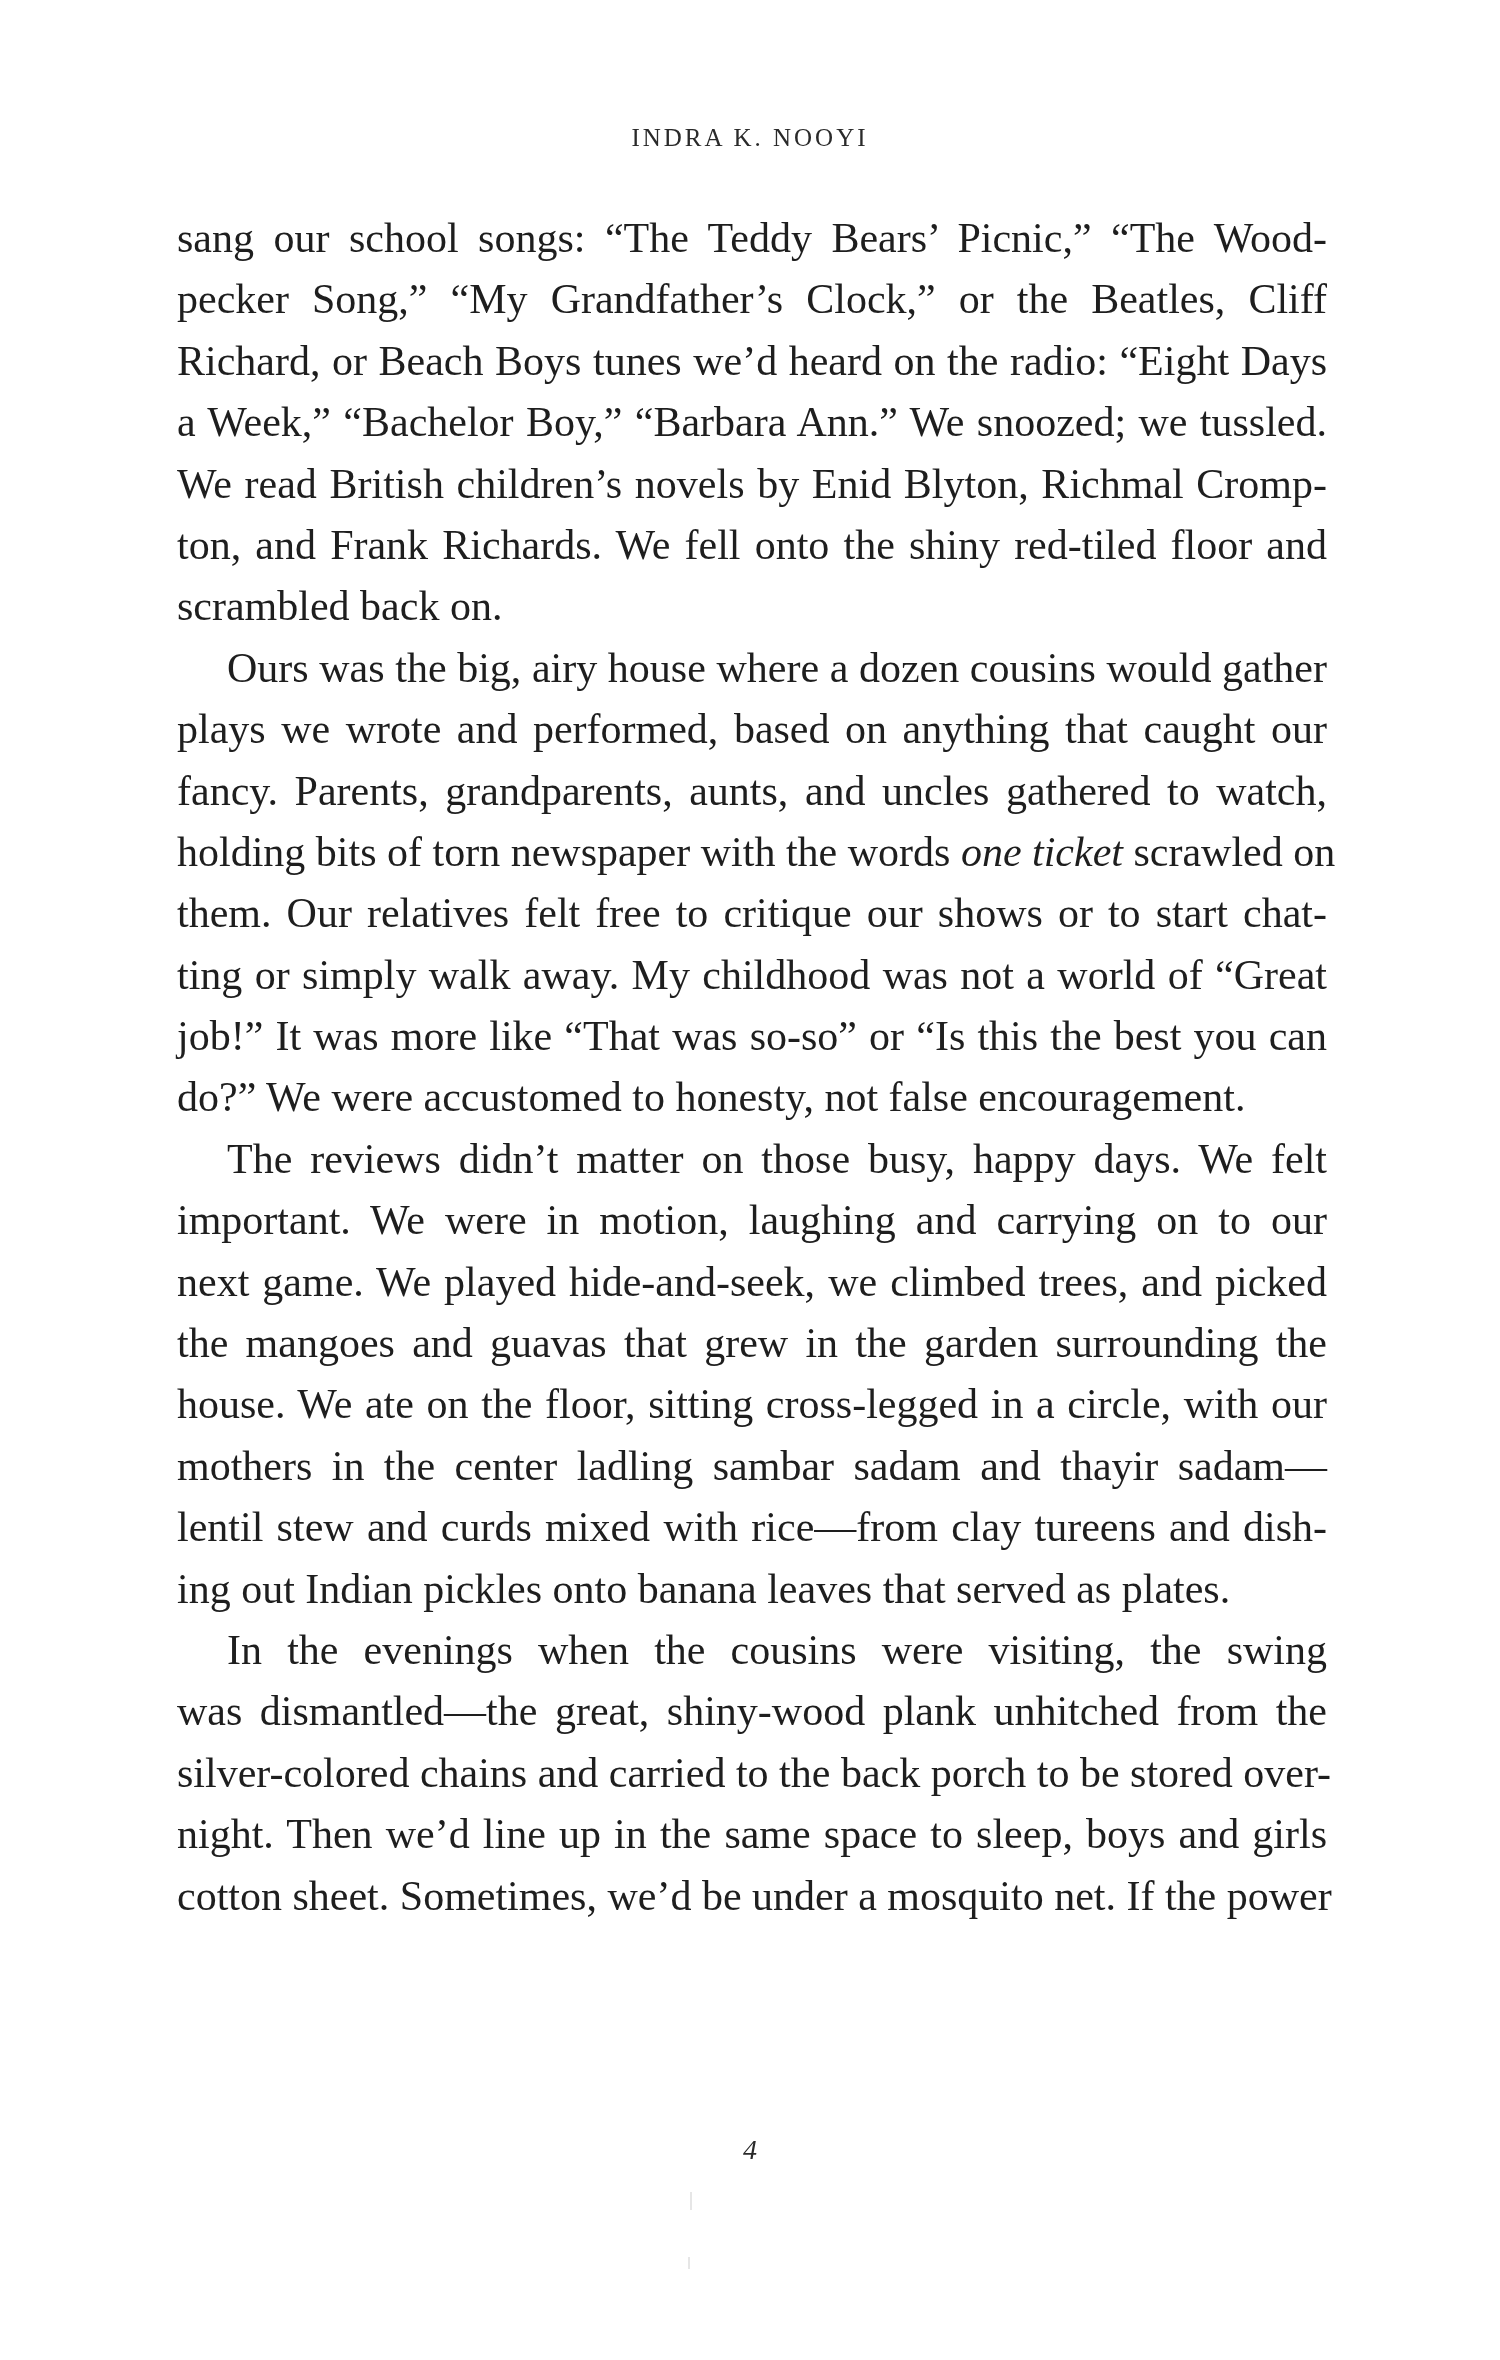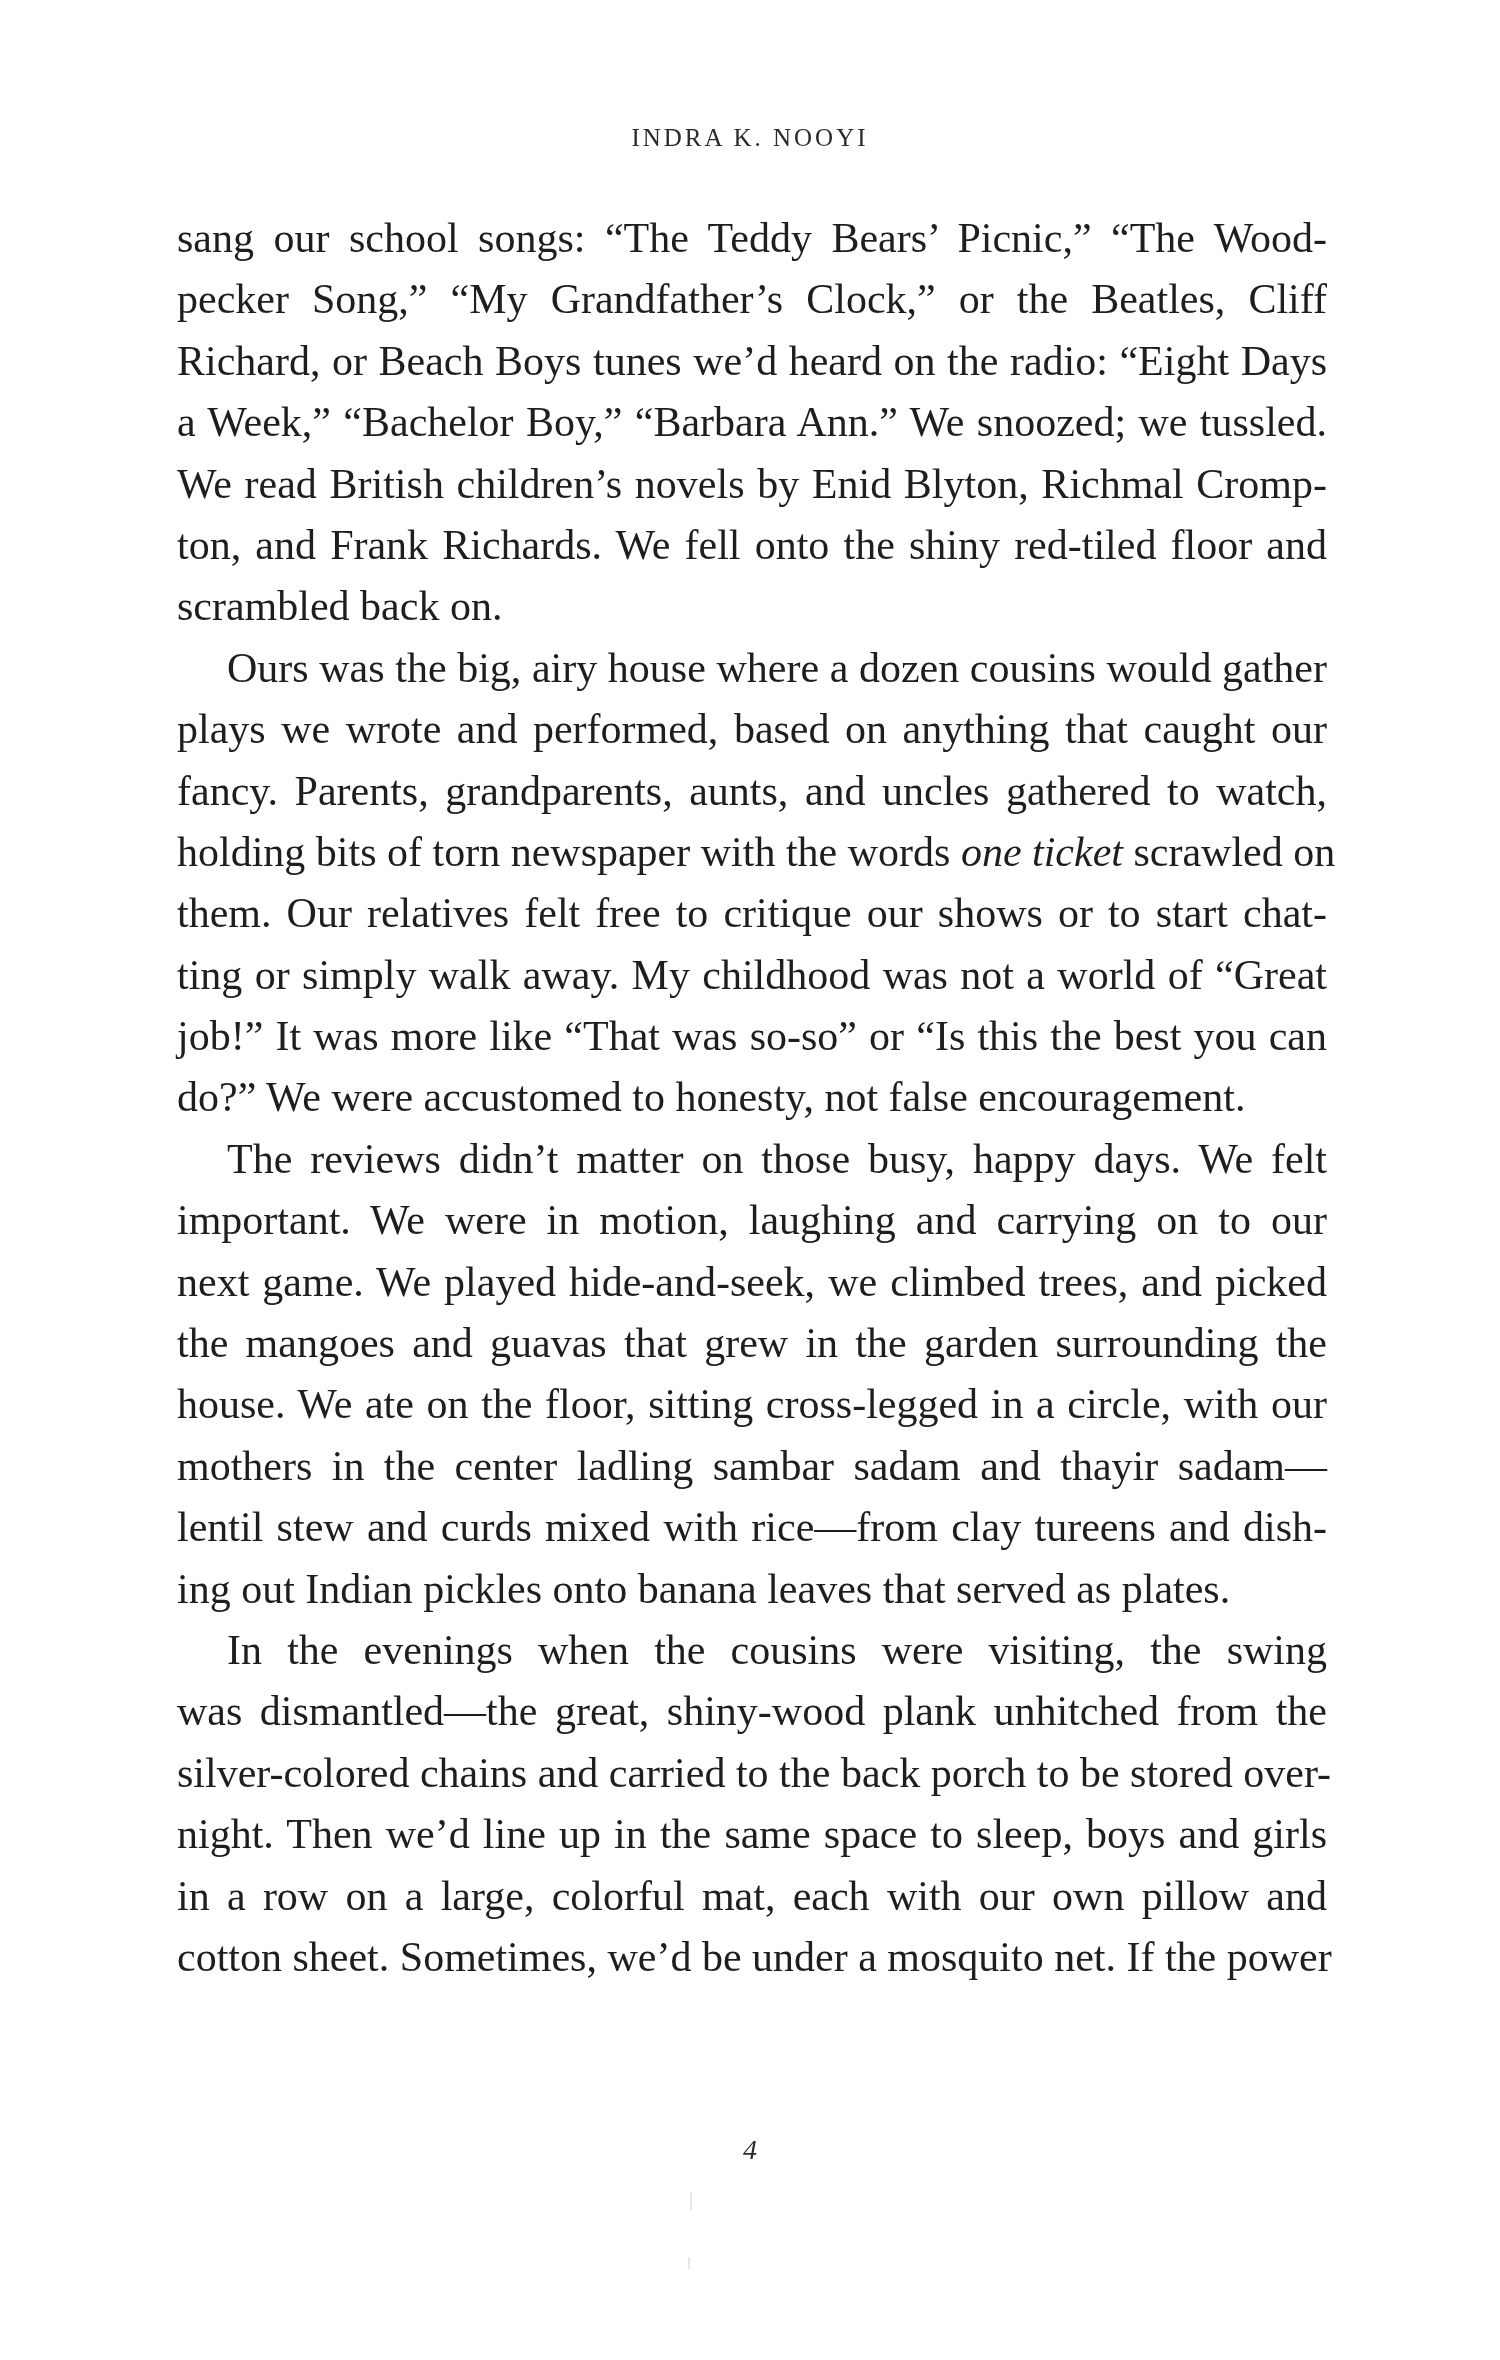--- a/index.html
+++ b/index.html
@@ -112,21 +112,20 @@
       <span class="line">mothers in the center ladling sambar sadam and thayir sadam—</span>
       <span class="line">lentil stew and curds mixed with rice—from clay tureens and dish-</span>
       <span class="line last">ing out Indian pickles onto banana leaves that served as plates.</span>
     </div>
 
     <div class="paragraph">
       <span class="line indent">In the evenings when the cousins were visiting, the swing</span>
       <span class="line">was dismantled—the great, shiny-wood plank unhitched from the</span>
       <span class="line">silver-colored chains and carried to the back porch to be stored over-</span>
       <span class="line">night. Then we’d line up in the same space to sleep, boys and girls</span>
-      <span class="line">in a row on a large, colorful mat, each with our own pillow and</span>
       <span class="line">cotton sheet. Sometimes, we’d be under a mosquito net. If the power</span>
     </div>
 
   </div>
 
   <div class="page-number">4</div>
 
   <div class="artifact" style="left:690px; top:2180px; height:18px;"></div>
   <div class="artifact" style="left:688px; top:2245px; height:12px;"></div>
 

